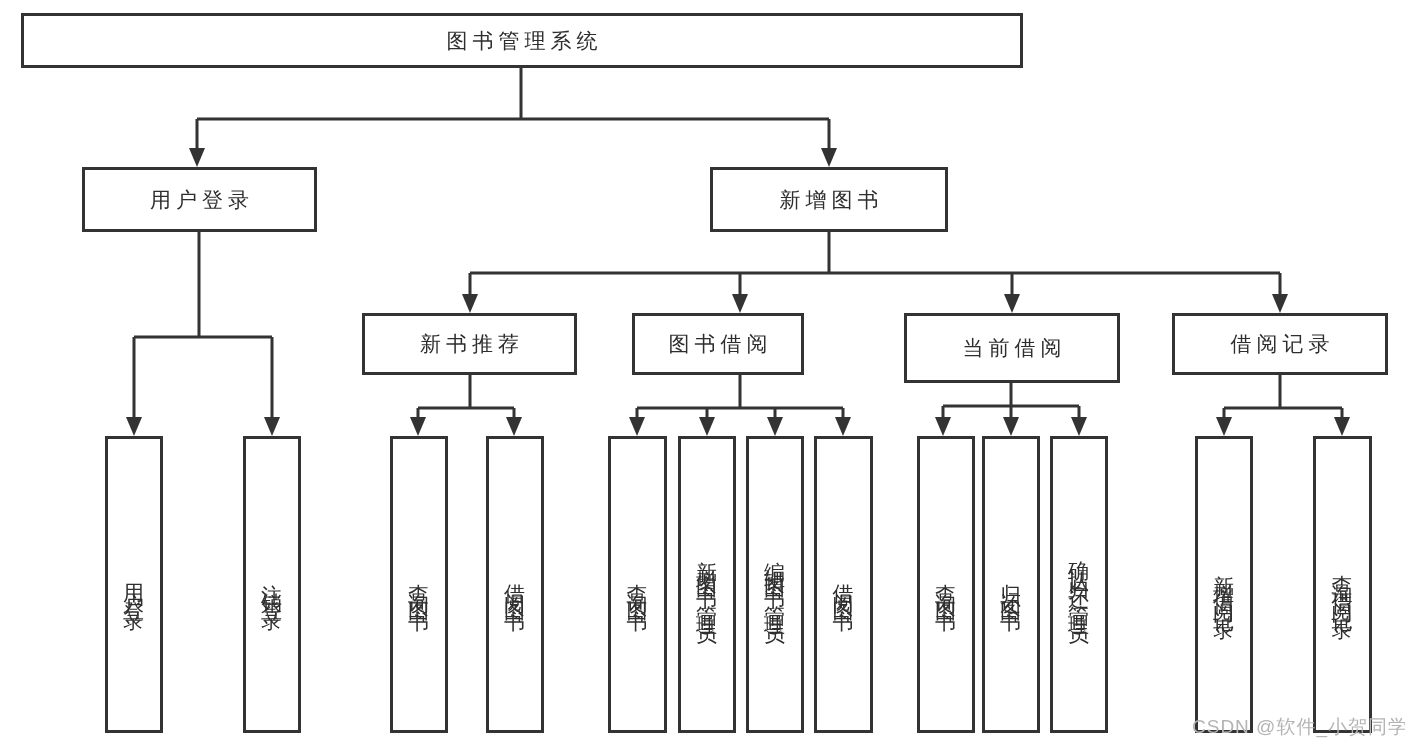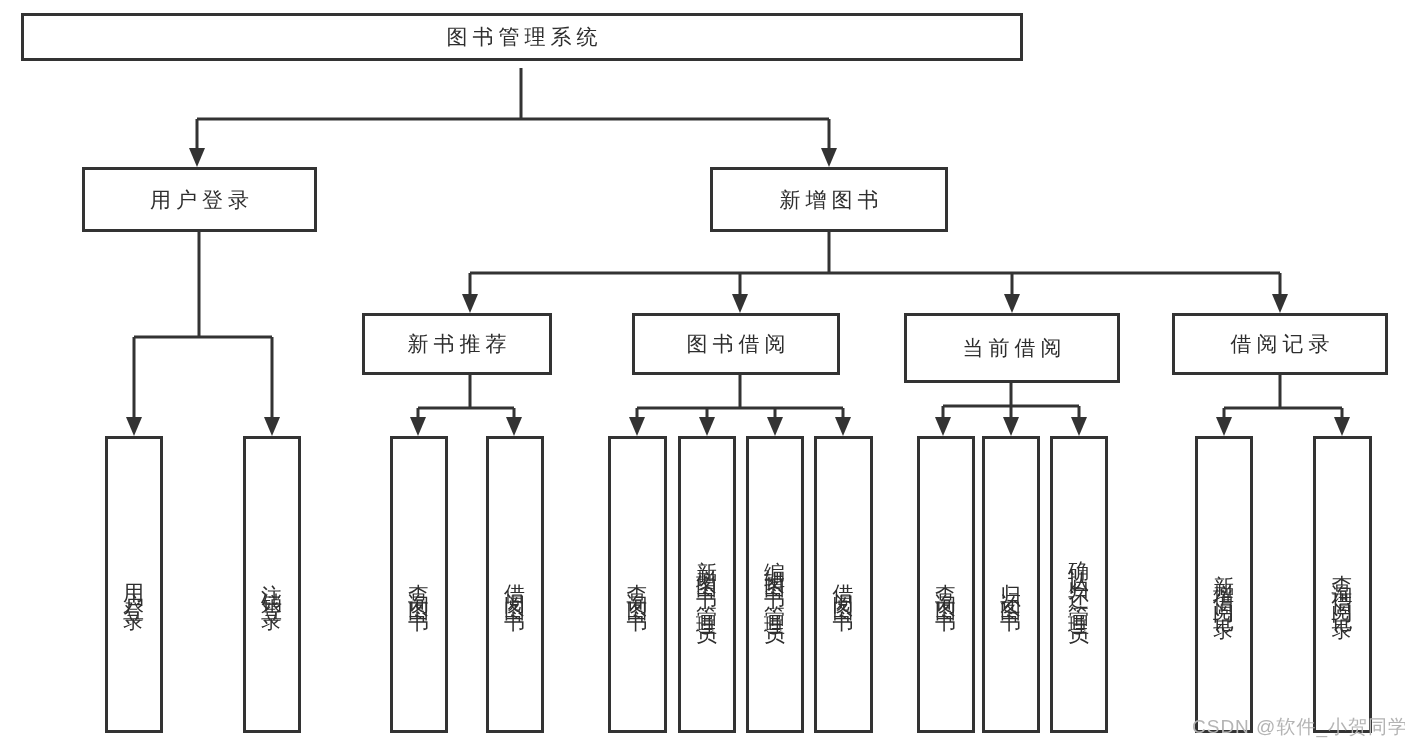--- a/index.html
+++ b/index.html
@@ -75,27 +75,27 @@
       <polygon points="767,417 783,417 775,436"></polygon>
       <polygon points="835,417 851,417 843,436"></polygon>
       <polygon points="935,417 951,417 943,436"></polygon>
       <polygon points="1003,417 1019,417 1011,436"></polygon>
       <polygon points="1071,417 1087,417 1079,436"></polygon>
       <polygon points="1216,417 1232,417 1224,436"></polygon>
       <polygon points="1334,417 1350,417 1342,436"></polygon>
     </g>
   </svg>
 
-  <div class="box hbox" style="left:21px;top:13px;width:1002px;height:48px;">图书管理系统</div>
+  <div class="box hbox" style="left:21px;top:13px;width:1002px;height:55px;">图书管理系统</div>
 
   <div class="box hbox" style="left:82px;top:167px;width:235px;height:65px;">用户登录</div>
   <div class="box hbox" style="left:710px;top:167px;width:238px;height:65px;">新增图书</div>
 
-  <div class="box hbox" style="left:362px;top:313px;width:190px;height:62px;">新书推荐</div>
-  <div class="box hbox" style="left:632px;top:313px;width:208px;height:62px;">图书借阅</div>
+  <div class="box hbox" style="left:362px;top:313px;width:215px;height:62px;">新书推荐</div>
+  <div class="box hbox" style="left:632px;top:313px;width:172px;height:62px;">图书借阅</div>
   <div class="box hbox" style="left:904px;top:313px;width:216px;height:70px;">当前借阅</div>
   <div class="box hbox" style="left:1172px;top:313px;width:216px;height:62px;">借阅记录</div>
 
   <div class="box vbox" style="left:105px;top:436px;width:58px;height:297px;">用户登录</div>
   <div class="box vbox" style="left:243px;top:436px;width:58px;height:297px;">注销登录</div>
 
   <div class="box vbox" style="left:390px;top:436px;width:58px;height:297px;">查询图书</div>
   <div class="box vbox" style="left:486px;top:436px;width:58px;height:297px;">借阅图书</div>
 
   <div class="box vbox" style="left:608px;top:436px;width:59px;height:297px;">查询图书</div>

